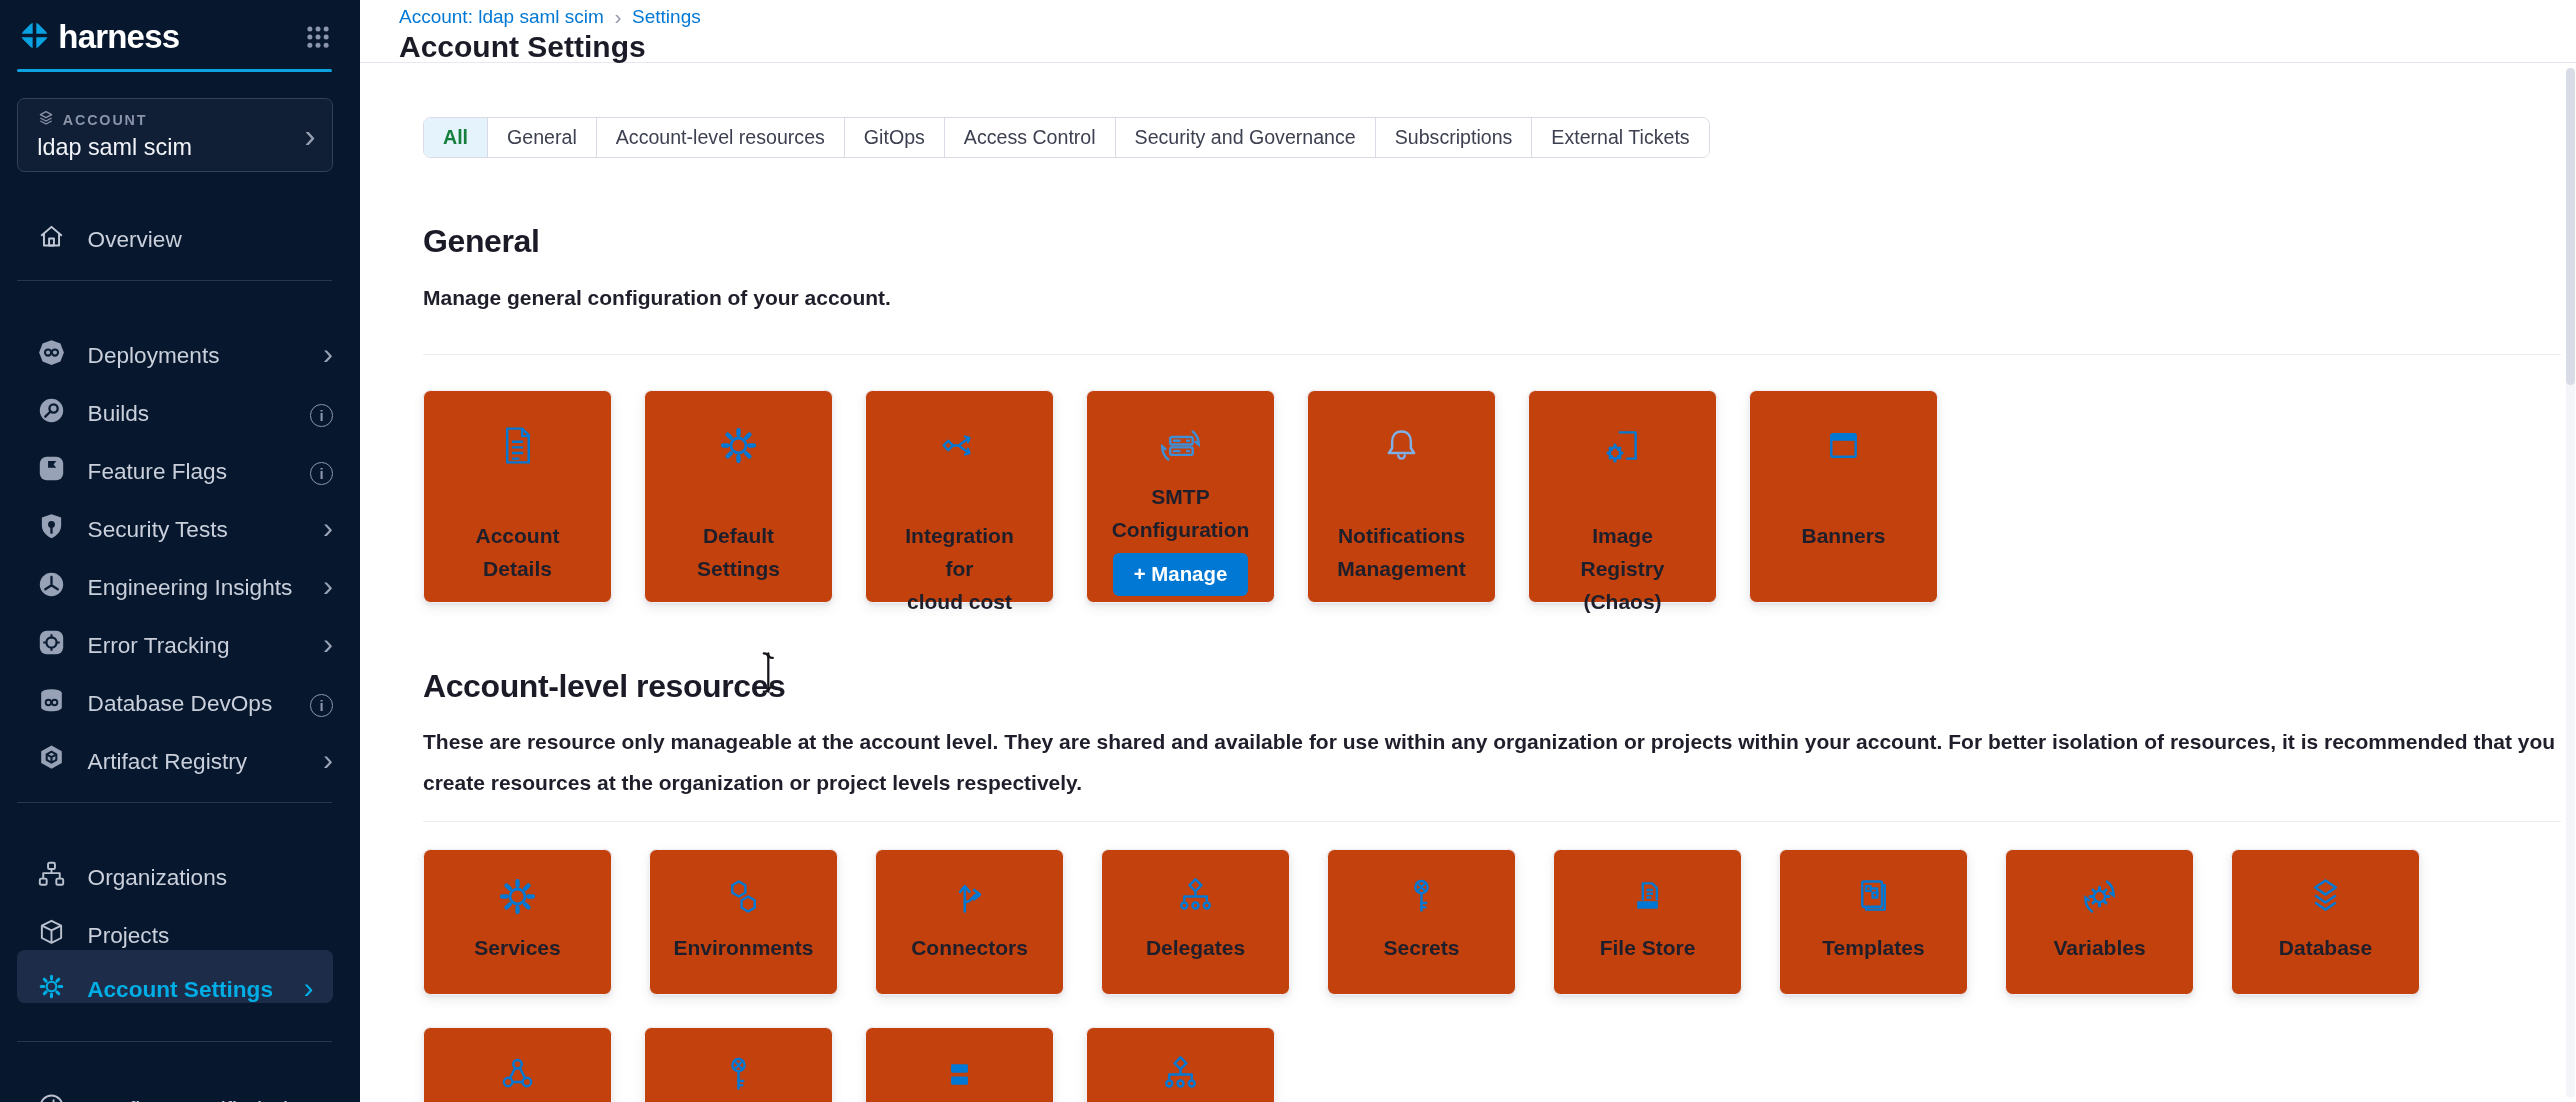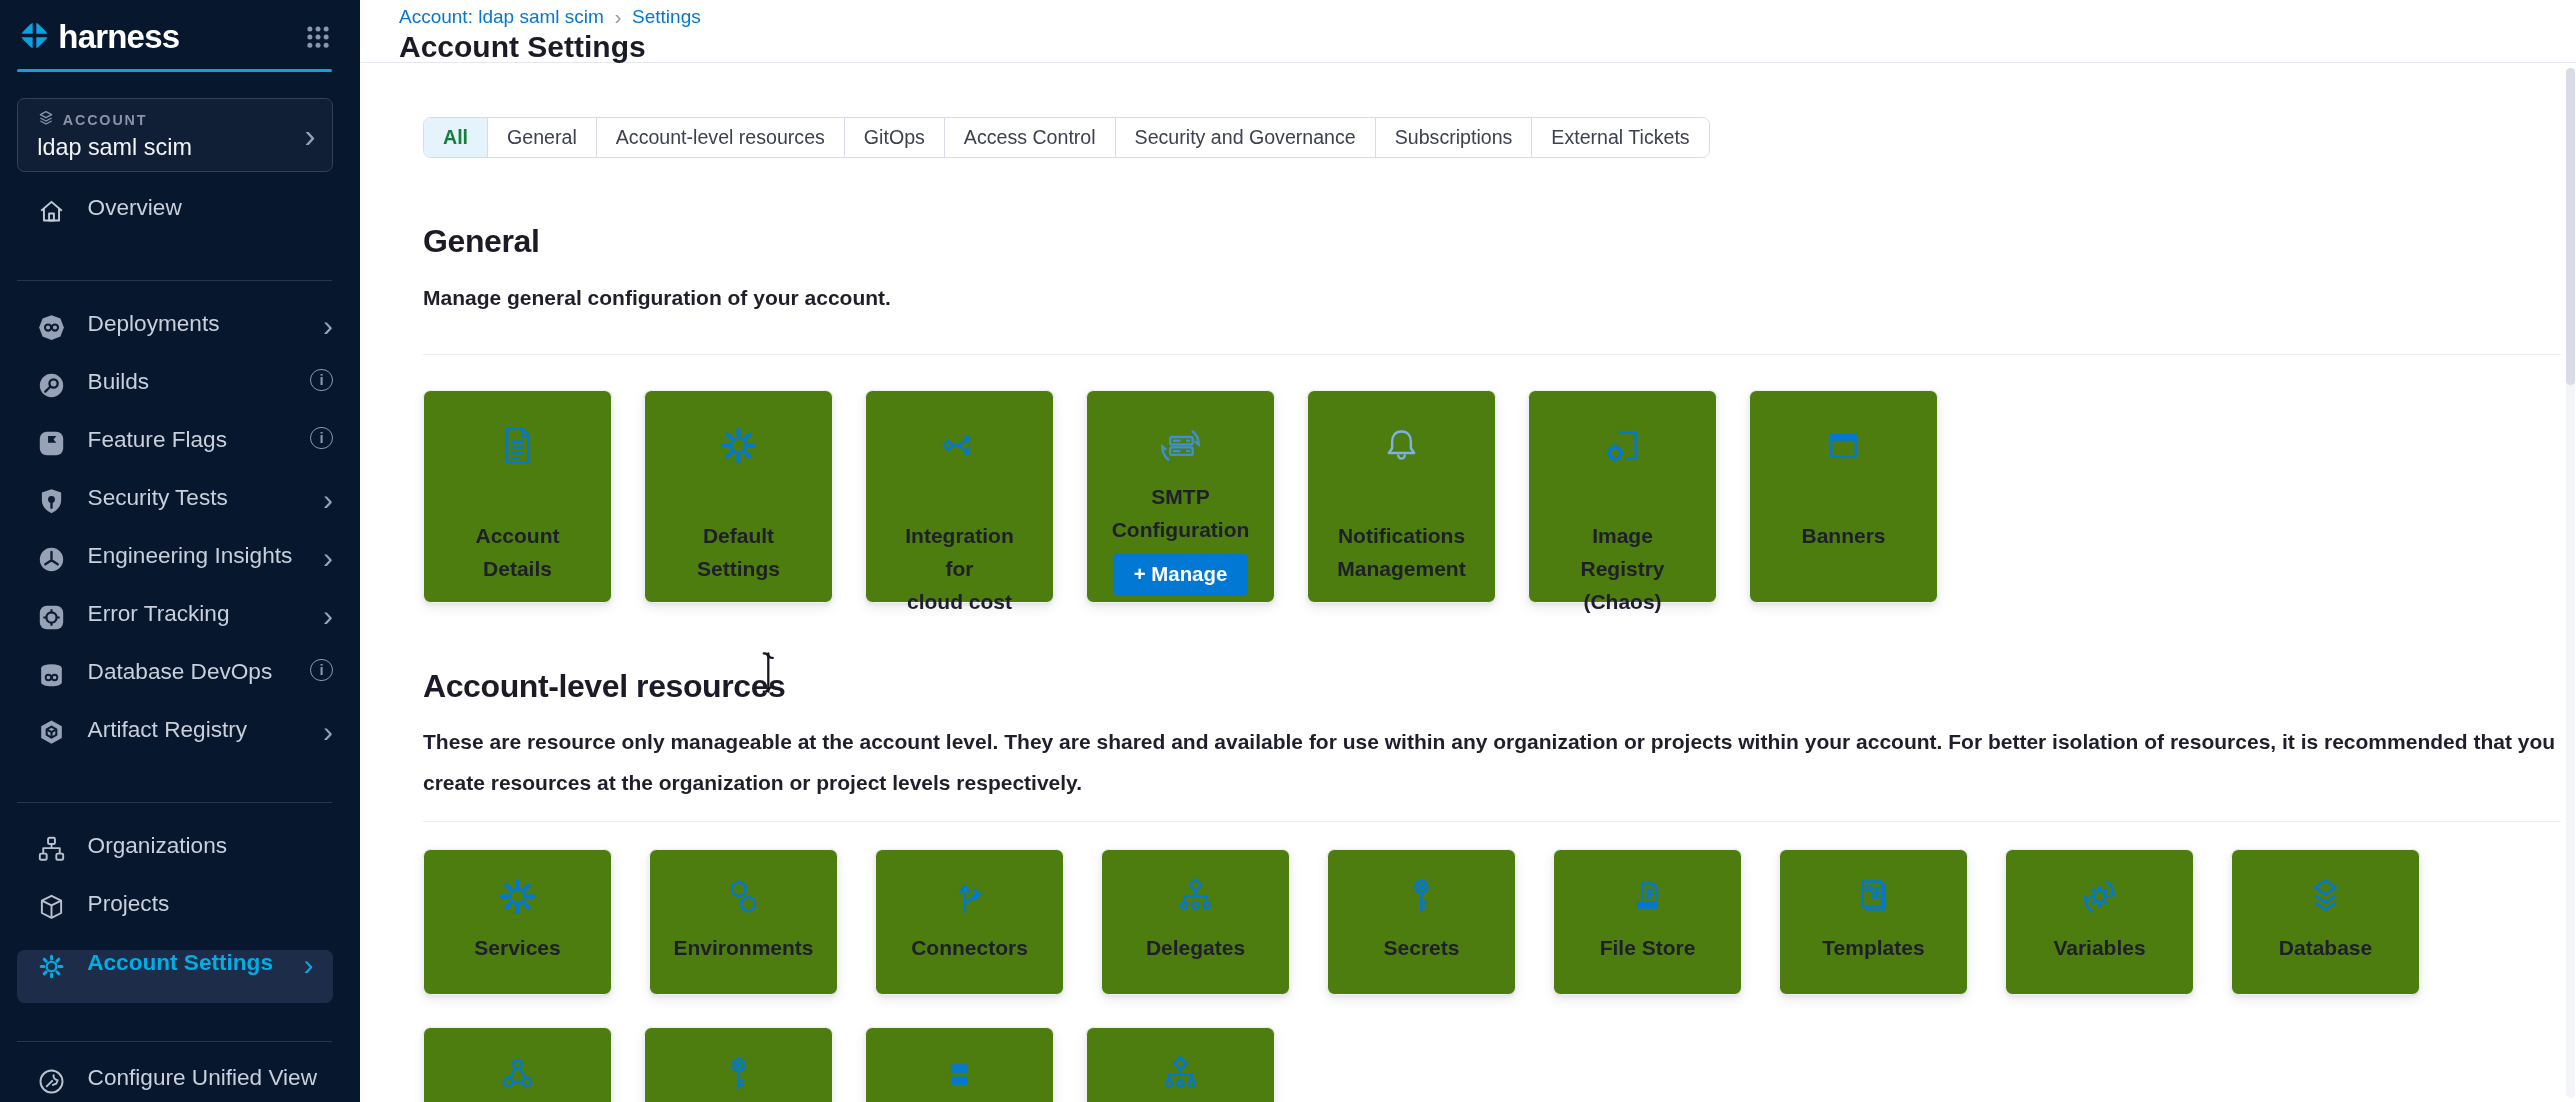--- a/index.html
+++ b/index.html
@@ -19,21 +19,21 @@
   .account-chip { margin:26px 27px 0 16.6px; height:74px; border:1.5px solid #33425c; border-radius:7.5px;
                   background:#101f36; display:flex; align-items:center; padding:0 16.6px 0 19.6px; cursor:pointer; }
   .chip-left { flex:1; }
   .chip-top { display:flex; align-items:center; }
   .chip-top svg { width:18px; height:18px; }
   .chip-label { font-size:14.3px; font-weight:700; letter-spacing:1.9px; color:#8a93a8; margin-left:7.5px; }
   .chip-name { margin-top:3.8px; font-size:23.4px; font-weight:500; color:#f2f4f8; }
   .chip-chevron { color:#97a0b2; font-size:33px; line-height:1; }
 
   .nav { margin-top:22.6px; }
-  .nav-item { height:58px; display:flex; align-items:flex-start; padding:0 27px 0 35px; cursor:pointer; }
+  .nav-item { height:58px; display:flex; align-items:flex-end; padding:0 27px 0 35px; cursor:pointer; }
   .nav-icon { width:33px; min-width:33px; height:33px; margin-right:19.6px; }
   .nav-icon svg { width:33px; height:33px; display:block; }
   .nav-label { font-size:22.6px; font-weight:500; color:#c9cfdb; flex:1; white-space:nowrap; }
   .accessory { margin-left:9px; }
   .accessory:empty { display:none; }
   .accessory.chevron { color:#9aa3b5; font-size:30px; line-height:1; }
   .accessory.info { width:22.6px; height:22.6px; border:1.9px solid #8d97ac; border-radius:50%; color:#8d97ac;
                     font-size:15px; font-weight:700; display:flex; align-items:center; justify-content:center; font-style:normal; }
   .nav-divider { border-top:1.5px solid #273750; margin:27px 28px 30px 16.6px; }
   .nav-divider.d3 { margin-top:38px; margin-bottom:22.6px; }
@@ -58,21 +58,21 @@
 
   h2 { margin-top:65px; font-size:32px; color:#1b1b28; font-weight:700; letter-spacing:-0.4px; }
   .desc { margin-top:16.6px; font-size:21px; color:#1f1f2c; line-height:41px; max-width:2149px;font-weight:bold; }
   .hr { border-top:1.5px solid #ebecf2; margin-top:36px; }
   .hr.hr2 { margin-top:18px; }
 
   .card-row { display:flex; gap:32px; }
   .card-row.general { margin-top:35px; }
   .card-row.resources { margin-top:27px;gap:37px; }
   .card-row.partial { margin-top:32px; }
-  .card { width:189px; background:#4d7c0f; border:0.8px solid #f1f1f7; border-radius:7.5px;
+  .card { width:189px; background:#c2410c; border:0.8px solid #f1f1f7; border-radius:7.5px;
           box-shadow:0 1.5px 3.8px rgba(40,41,61,.06), 0 4.5px 10.6px rgba(96,97,112,.12);
           display:flex; flex-direction:column; align-items:center; cursor:pointer; }
   .card.tall { height:213px; }
   .card.short { height:146px; }
   .card-icon { margin-top:32px; } .card.short .card-icon { margin-top:24px; }
   .card-icon svg { width:45px; height:45px; display:block; }
   .card-label { margin-top:51px; font-size:21px; line-height:33px; font-weight:600; color:#1f1f2c;
                 text-align:center; white-space:pre-line; }
   .card.short .card-label { margin-top:12px; }
   .card.has-button .card-label { margin-top:12px; }

